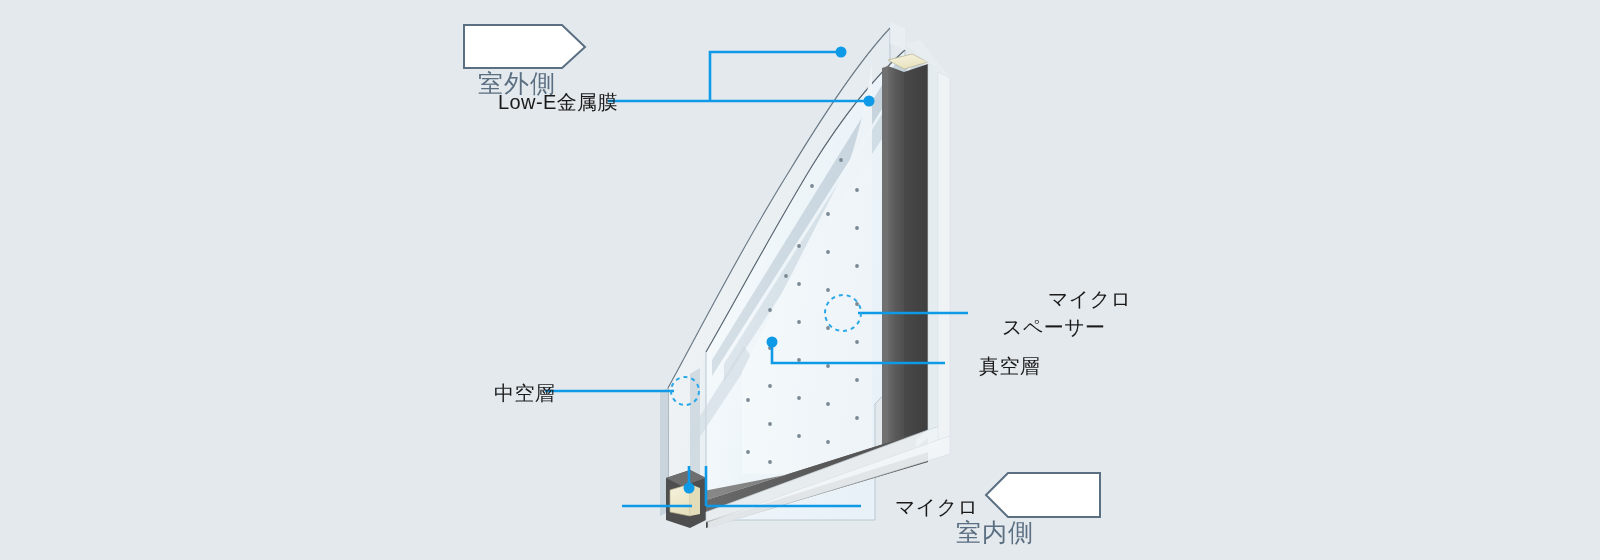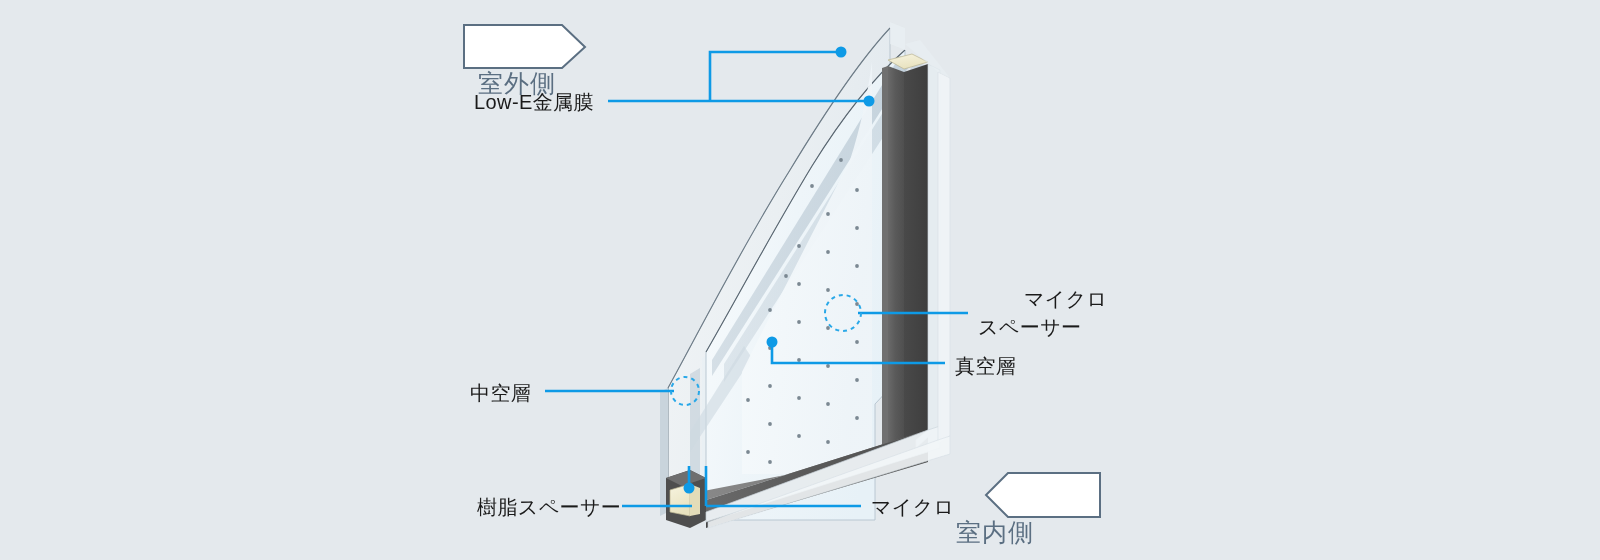--- a/index.html
+++ b/index.html
@@ -25,20 +25,21 @@
     width: 1600px;
     height: 560px;
   }
   .lbl {
     position: absolute;
     color: #1a1a1a;
     font-size: 20px;
     line-height: 28px;
     white-space: pre;
     letter-spacing: 0.4px;
+    margin-left: 24px;
   }
   .badge-txt {
     position: absolute;
     color: #5b6f82;
     font-size: 25px;
     line-height: 30px;
     white-space: pre;
     letter-spacing: 1px;
     margin-top: 36px;
   }
@@ -238,16 +239,15 @@
   </svg>
 
   <div class="badge-txt" style="left:478px; top:32px;">室外側</div>
   <div class="badge-txt" style="left:956px; top:481px;">室内側</div>
 
   <div class="lbl" style="left:474px; top:88px;">Low-E金属膜</div>
   <div class="lbl" style="left:1024px; top:285px;">マイクロ</div>
   <div class="lbl" style="left:978px; top:313px;text-align:center;">スペーサー</div>
   <div class="lbl" style="left:955px; top:352px;">真空層</div>
   <div class="lbl" style="left:470px; top:379px;font-family:Liberation Serif, serif;">中空層</div>
-  <div class="lbl" style="left:477px; top:493px;">樹脂スペーサー</div>
   <div class="lbl" style="left:871px; top:493px;">マイクロ</div>
 
 </div>
 
 </body></html>

